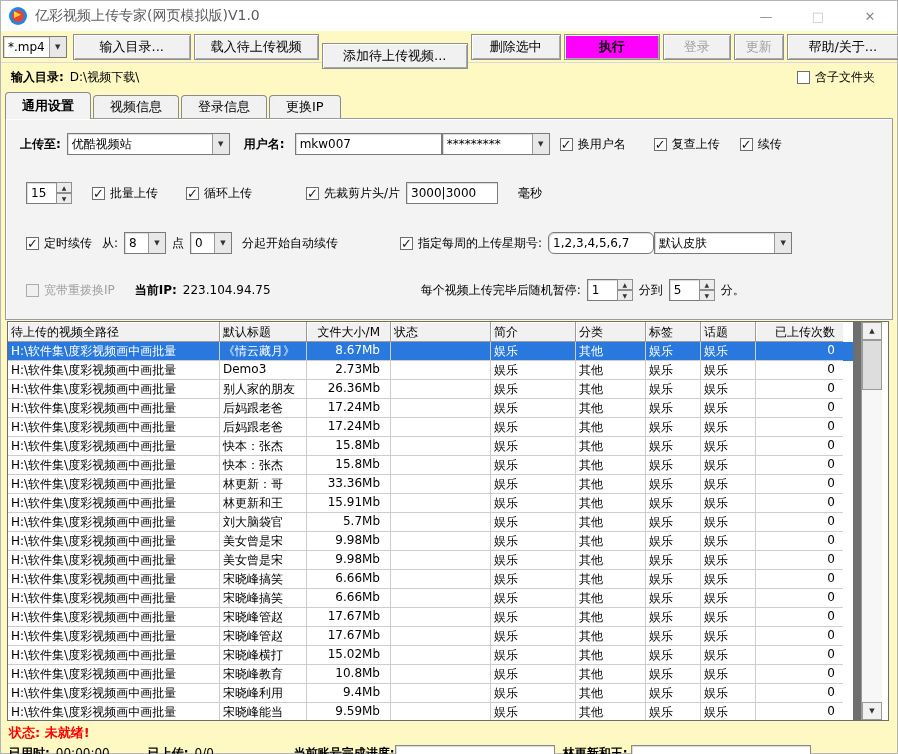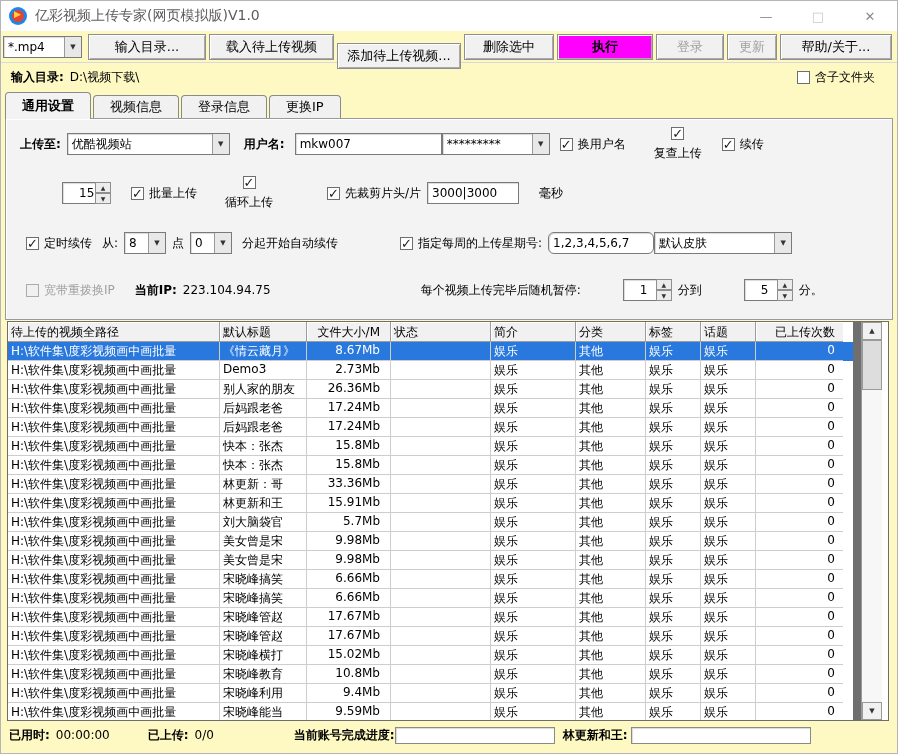--- a/index.html
+++ b/index.html
@@ -47,21 +47,21 @@
 
   
   .tabbar { height:27px; display:flex; align-items:flex-end; padding:0 4px; flex:none; position:relative; z-index:2; }
   .tab { height:23px; padding:0 16px; background:#f1f1f1; border:1px solid #8a8a8a; border-bottom:none; border-radius:4px 4px 0 0; display:flex; align-items:center; margin-right:2px; font-size:13px; cursor:pointer; }
   .tab.active { font-weight:bold; height:27px; background:#f3f3f3; margin-bottom:-1px; }
 
   
   .panel { height:202px; margin:0 4px; border:1px solid #9a9a9a; box-shadow: inset 1px 1px 0 #ffffff; background:#f3f3f3; flex:none; padding:10px 0 0 14px; display:flex; flex-direction:column; position:relative; z-index:1;gap:16px; }
   .prow { display:flex; align-items:center; white-space:nowrap; }
   .spin { display:inline-flex; height:22px; }
-  .spin .sv { background:#fff; border:1px solid #7a7a7a; border-right:none; width:30px; display:flex; align-items:center; padding:0 16px; box-shadow: inset 1px 1px 1px rgba(0,0,0,.15); margin-left: 36px; }
+  .spin .sv { background:#fff; border:1px solid #7a7a7a; border-right:none; width:30px; display:flex; align-items:center; padding:0 4px; box-shadow: inset 1px 1px 1px rgba(0,0,0,.15); }
   .spin .sbz { width:16px; display:flex; flex-direction:column; }
   .spin .sbz span { flex:1; font-size:6px; background:#ececec; border:1px solid #8f8f8f; display:flex; align-items:center; justify-content:center; cursor:pointer; color:#333; }
 
   
   .listview { height:400px; margin:1px 8px 0 6px; border:1px solid #6e6e6e; background:#fff; display:flex; flex:none; }
   .lv-main { width:845px; display:flex; flex-direction:column; }
   .lv-header { display:flex; height:20px; flex:none; }
   .lv-hcell { background:#f1f1f1; border-right:1px solid #9c9c9c; border-bottom:1px solid #9c9c9c; box-shadow: inset 1px 1px 0 #fff; padding:2px 3px; overflow:hidden; white-space:nowrap; font-size:12px; cursor:pointer; }
   .lv-body { flex:1; overflow:hidden; }
   .lv-row { display:flex; height:19px; cursor:pointer; }
@@ -79,21 +79,21 @@
   
   .status-block { height:45px; padding:3px 8px 0 8px; flex:none; }
   .status-line1 { color:var(--status-red); font-weight:bold; font-size:13px; height:18px; }
   .status-line2 { display:flex; align-items:center; height:22px; white-space:nowrap; }
   .pbar { height:17px; background:#fff; border:1px solid #8a8a8a; box-shadow: inset 1px 1px 1px rgba(0,0,0,.15); }
 
   
   .statusbar { height:26px; display:flex; align-items:center; padding:2px 2px; gap:3px; flex:none; border-top:1px solid #fff; }
   .sbar-cell { height:20px; border:1px solid; border-color:#9a9a9a #ffffff #ffffff #9a9a9a; display:flex; align-items:center; padding:0 6px; white-space:nowrap; overflow:hidden; }
 
-  .ml6{margin-left:6px;} .ml10{margin-left:10px;} .ml14{margin-left:14px;} .ml20{margin-left:20px;} .ml28{margin-left:28px;flex-direction:column;} .mla{margin-left:auto;}
+  .ml6{margin-left:6px;} .ml10{margin-left:10px;} .ml14{margin-left:14px;} .ml20{margin-left:20px;} .ml28{margin-left:28px;} .mla{margin-left:auto;}
   .w86{width:86px;} .w160{width:163px;} .w145{width:147px;} .w108{width:108px;} .w92{width:92px;} .w40{width:42px;} .w106{width:106px;border-radius:6px;} .w138{width:138px;}
 </style>
 </head>
 <body>
 
 <div class="window">
 
   <div class="titlebar">
     <span class="app-icon"></span>
     <span class="title-text">亿彩视频上传专家(网页模拟版)V1.0</span>
@@ -106,21 +106,21 @@
 
   <div class="toolbar">
     <span class="combo w86">
       <span class="ct">*.mp4</span>
       <span class="dd">▼</span>
     </span>
     <span style="width:6px;flex:none;"></span>
     <div id="toolbar-buttons" style="display:flex;align-items:center;">
         <div class="btn" style="width: 118px;">输入目录...</div>
         <div class="btn" style="width: 125px;">载入待上传视频</div>
-        <div class="btn" style="width: 124px; margin-top: 19px;">添加待上传视频...</div>
+        <div class="btn" style="width: 146px; margin-top: 19px;">添加待上传视频...</div>
         <div class="btn" style="width: 90px;">删除选中</div>
         <div class="btn accent" style="width: 96px;">执行</div>
         <div class="btn disabled" style="width: 68px;">登录</div>
         <div class="btn disabled" style="width: 50px;">更新</div>
         <div class="btn" style="width: 112px;">帮助/关于...</div>
       </div>
   </div>
 
   <div class="dir-row">
     <span class="b">输入目录:</span>
@@ -488,20 +488,24 @@
     <div class="lv-strip"></div>
     <div class="lv-scroll">
       <span class="sb-btn">▲</span>
       <span class="sb-thumb"></span>
       <span class="sb-track"></span>
       <span class="sb-btn">▼</span>
     </div>
   </div>
 
   <div class="status-block">
+    <div class="status-line1">
+      <span>状态:</span>
+      <span>未就绪!</span>
+    </div>
     <div class="status-line2">
       <span class="b">已用时:</span>
       <span class="ml6">00:00:00</span>
       <span class="b" style="margin-left:38px;">已上传:</span>
       <span class="ml6">0/0</span>
       <span class="b" style="margin-left:80px;">当前账号完成进度:</span>
       <span class="pbar" style="width:160px;"></span>
       <span class="b" style="margin-left:8px;">林更新和王:</span>
       <span class="pbar" style="width:180px;margin-left:4px;"></span>
     </div>

